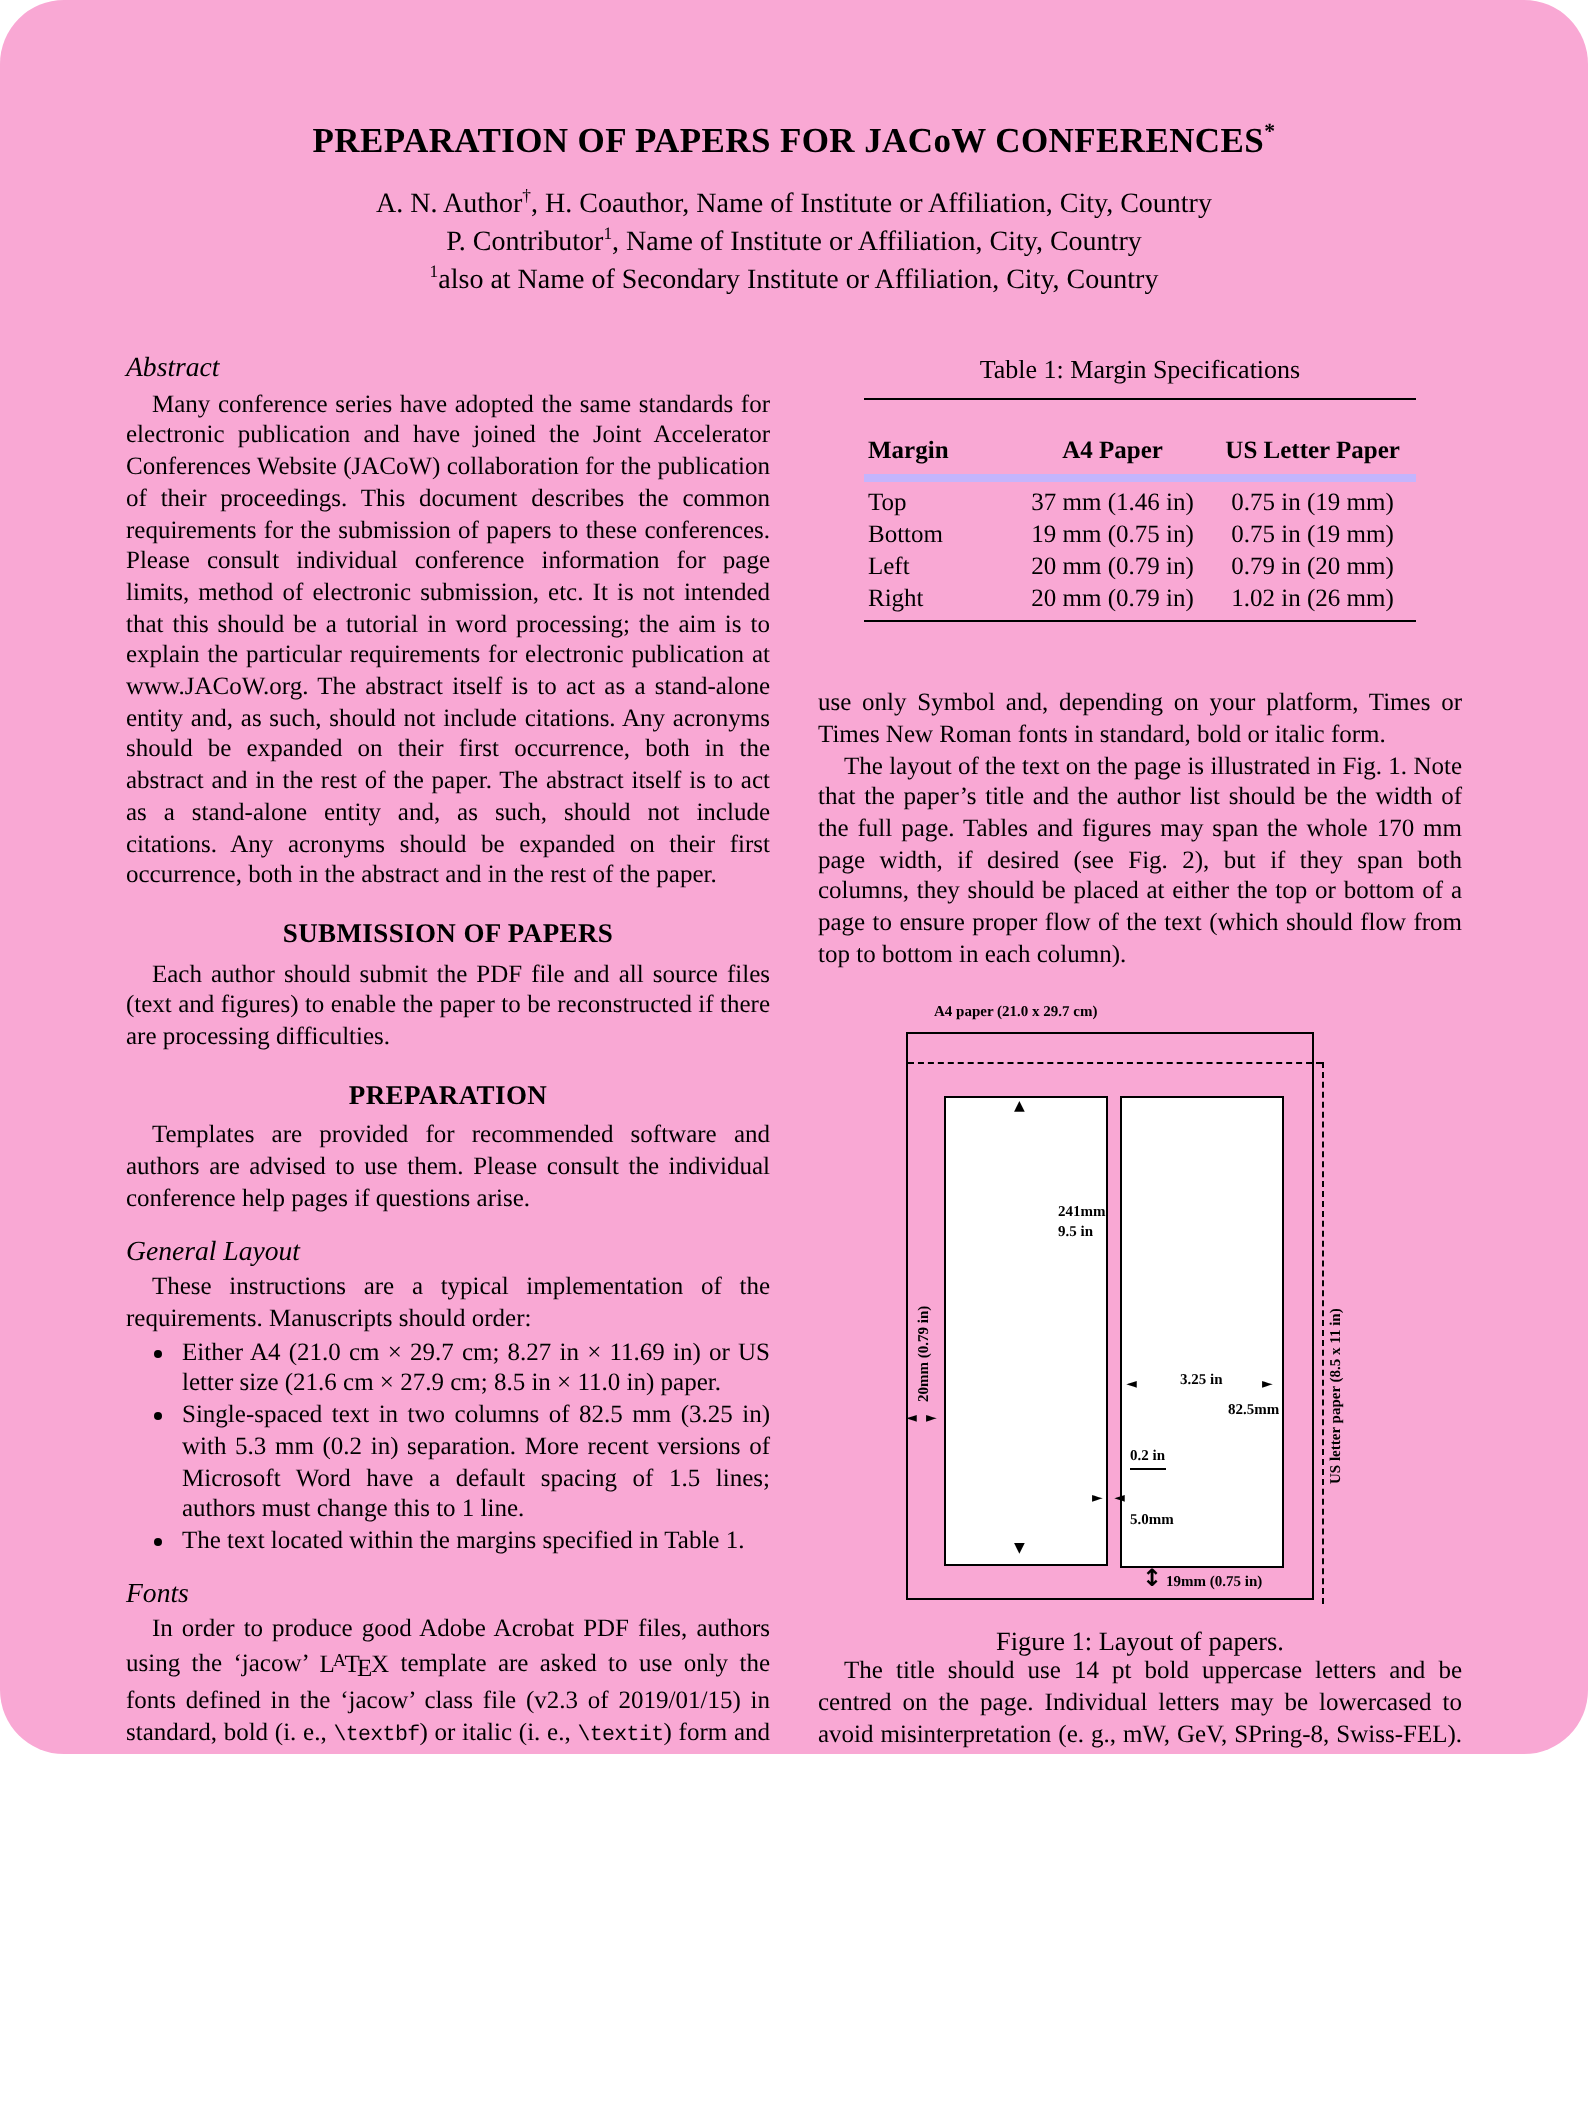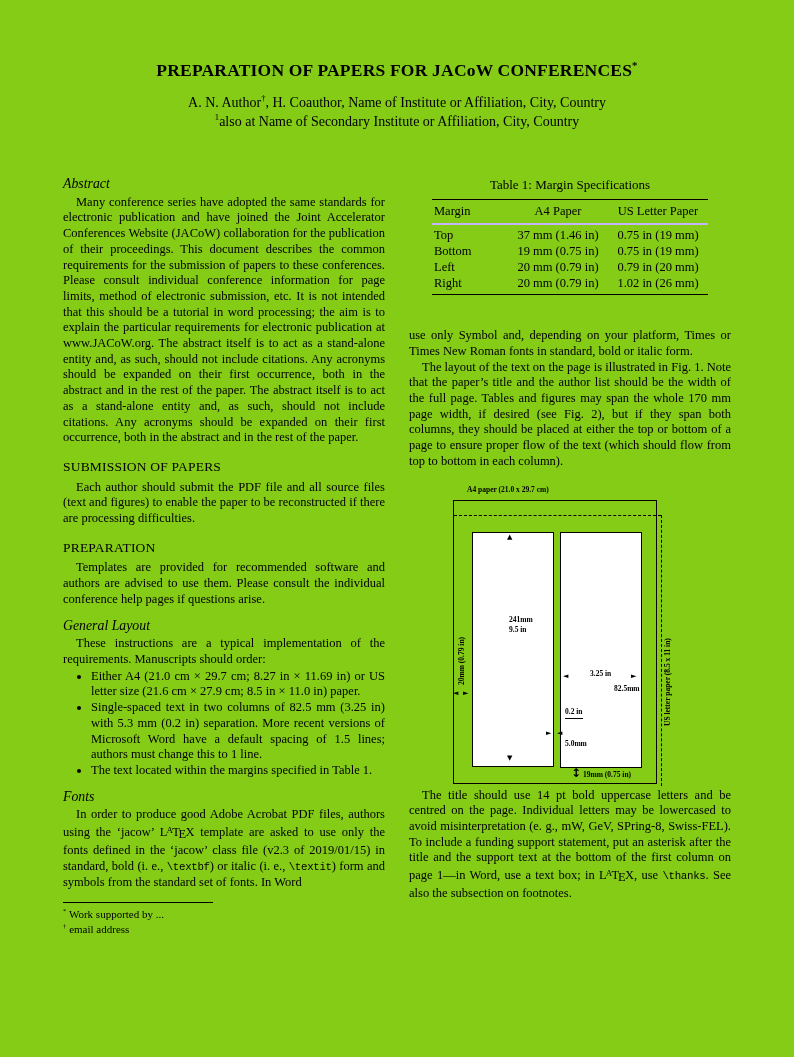--- a/index.html
+++ b/index.html
@@ -1,48 +1,48 @@
 <!DOCTYPE html>
 <html><head>
 <meta charset="utf-8">
 <style>
   html,body{margin:0;padding:0;background:#ffffff;}
-  .page{position:relative;width:794px;height:1057px;background:#84cc16;color:#000;
-        font-family:"Liberation Serif",serif;overflow:hidden;}
+  .page{position:relative;width:794px;height:877px;background:#f9a8d4;color:#000;
+        font-family:"Liberation Serif",serif;overflow:hidden;border-radius:32px;}
 
   
   .title-block{position:absolute;top:58px;left:0;width:794px;text-align:center;}
   .paper-title{font-size:17.5px;font-weight:bold;letter-spacing:.2px;line-height:24px;}
   .authors{margin-top:11px;font-size:14px;line-height:19px;}
 
   
   .columns{position:absolute;top:176px;left:63px;width:668px;display:flex;gap:24px;}
   .col{width:322px;font-size:12.5px;line-height:15.7px;text-align:justify;}
   p{margin:0;}
   p.indent{text-indent:13px;}
   .subsection{font-size:13.8px;font-style:italic;font-weight:normal;margin:10px 0 3px;text-align:left;}
   .subsection.first{margin-top:0;}
-  .section{font-size:13.5px;font-weight:normal;text-align:left;margin:13px 0 5px;letter-spacing:.2px;}
+  .section{font-size:13.5px;font-weight:bold;text-align:center;margin:13px 0 5px;letter-spacing:.2px;}
   sup{font-size:.62em;line-height:0;}
   .mono{font-family:"Liberation Mono",monospace;font-size:.86em;letter-spacing:-.3px;}
   .latex{white-space:nowrap;}
   .latex .latex-a{font-size:.72em;vertical-align:.3em;margin-left:-.1em;margin-right:-.08em;}
   .latex .latex-e{vertical-align:-.21em;margin-left:-.11em;margin-right:-.05em;}
 
   .bullets{margin:1px 0 0 15px;padding-left:13px;}
   .bullets li{margin:0;padding-left:0;}
 
   .footnotes{margin-top:11px;font-size:11px;line-height:14.5px;text-align:left;}
   .footnote-rule{width:150px;border-top:1px solid #000;margin:0 0 4px;}
 
   
   .table-caption{text-align:center;font-size:13px;margin:1px 0 6px;}
   table.margins{border-collapse:collapse;margin:0 auto;width:276px;
                 border-top:1.6px solid #000;border-bottom:1.6px solid #000;font-size:12.5px;}
-  table.margins th{font-weight:normal;padding:4px 2px 4px;border-bottom:2px solid #c4b5fd;}
+  table.margins th{font-weight:bold;padding:18px 2px 4px;border-bottom:4px solid #c4b5fd;}
   table.margins td{padding:0 2px;line-height:15.7px;}
   table.margins .c1{text-align:left;width:72px;}
   table.margins th:not(.c1),table.margins td:not(.c1){text-align:center;}
   table.margins tr.firstrow td{padding-top:3px;}
   table.margins tr.lastrow td{padding-bottom:3px;}
 
   
   .fig{position:relative;width:322px;height:305px;margin-top:13px;}
   .fig .lbl{position:absolute;font-size:7.5px;font-weight:bold;line-height:10px;white-space:nowrap;text-align:left;}
   .fig .rot{writing-mode:vertical-rl;transform:rotate(180deg);}
@@ -61,20 +61,21 @@
 </style>
 </head>
 <body>
 
 <div class="page">
 
   <header class="title-block">
     <div class="paper-title"><span>PREPARATION OF PAPERS FOR JACoW CONFERENCES</span><sup>*</sup></div>
     <div class="authors">
       <div><span>A. N. Author</span><sup>†</sup><span>, H. Coauthor, Name of Institute or Affiliation, City, Country</span></div>
+      <div><span>P. Contributor</span><sup>1</sup><span>, Name of Institute or Affiliation, City, Country</span></div>
       <div><sup>1</sup><span>also at Name of Secondary Institute or Affiliation, City, Country</span></div>
     </div>
   </header>
 
   <div class="columns">
 
     <div class="col">
       <h3 class="subsection first">Abstract</h3>
       <p class="indent">Many conference series have adopted the same standards for electronic publication and have joined the Joint Accelerator Conferences Website (JACoW) collaboration for the publication of their proceedings. This document describes the common requirements for the submission of papers to these conferences. Please consult individual conference information for page limits, method of electronic submission, etc. It is not intended that this should be a tutorial in word processing; the aim is to explain the particular requirements for electronic publication at www.JACoW.org. The abstract itself is to act as a stand-alone entity and, as such, should not include citations. Any acronyms should be expanded on their first occurrence, both in the abstract and in the rest of the paper. The abstract itself is to act as a stand-alone entity and, as such, should not include citations. Any acronyms should be expanded on their first occurrence, both in the abstract and in the rest of the paper.</p>
 
@@ -144,21 +145,21 @@
         <div class="outer"></div>
         <div class="dash-h"></div>
         <div class="dash-v"></div>
         <div class="lbl rot" style="left:254px;top:145px;height:98px;">US letter paper (8.5 x 11 in)</div>
 
         <div class="colrect colL"></div>
         <div class="colrect colR"></div>
 
         <span class="arr" style="left:98px;top:51px;">▲</span>
         <span class="arr" style="left:98px;top:272px;">▼</span>
-        <div class="lbl" style="left:100px;top:102px;margin-top:30px;">
+        <div class="lbl" style="left:120px;top:102px;">
           <div>241mm</div>
           <div>9.5 in</div>
         </div>
 
         <div class="lbl rot" style="left:48px;top:150px;height:52px;">20mm (0.79 in)</div>
         <span class="arr" style="left:44px;top:207px;">◄</span>
         <span class="arr" style="left:54px;top:207px;">►</span>
 
         <span class="arr" style="left:154px;top:190px;">◄</span>
         <span class="arr" style="left:222px;top:190px;">►</span>
@@ -166,17 +167,18 @@
         <div class="lbl" style="left:181px;top:201px;padding-left:24px;">82.5mm</div>
 
         <span class="arr" style="left:137px;top:247px;">►</span>
         <span class="arr" style="left:148px;top:247px;">◄</span>
         <div class="lbl underlined" style="left:156px;top:224px;">0.2 in</div>
         <div class="lbl" style="left:156px;top:256px;">5.0mm</div>
 
         <span class="arr arr-v" style="left:162px;top:283px;">↕</span>
         <div class="lbl" style="left:174px;top:287px;">19mm (0.75 in)</div>
       </div>
+      <div class="fig-caption">Figure 1: Layout of papers.</div>
 
       <p class="indent"><span>The title should use 14 pt bold uppercase letters and be centred on the page. Individual letters may be lowercased to avoid misinterpretation (e. g., mW, GeV, SPring-8, Swiss-FEL). To include a funding support statement, put an asterisk after the title and the support text at the bottom of the first column on page 1—in Word, use a text box; in </span><span class="latex"><span>L</span><span class="latex-a">A</span><span>T</span><span class="latex-e">E</span><span>X</span></span><span>, use </span><span class="mono">\thanks</span><span>. See also the subsection on footnotes.</span></p>
     </div>
   </div>
 </div>
 
 </body></html>

